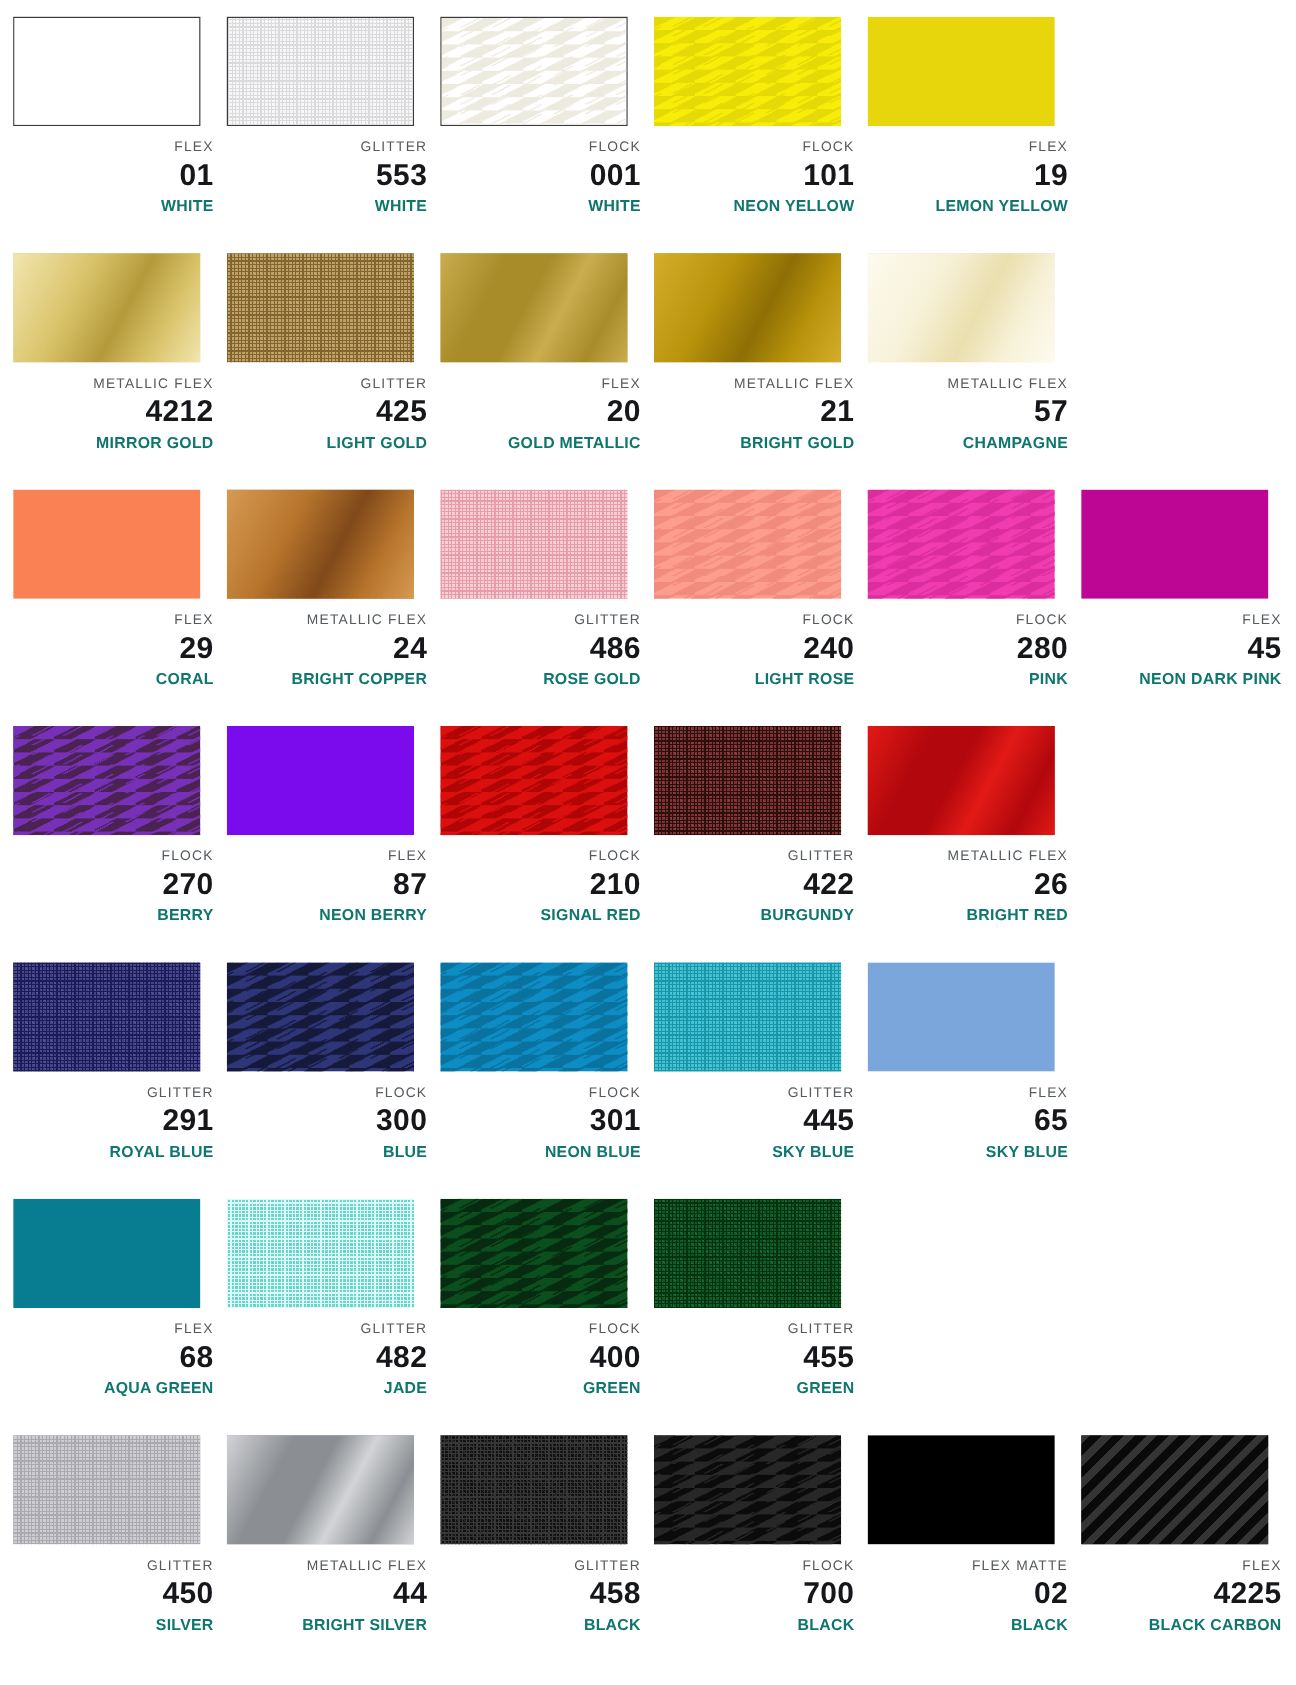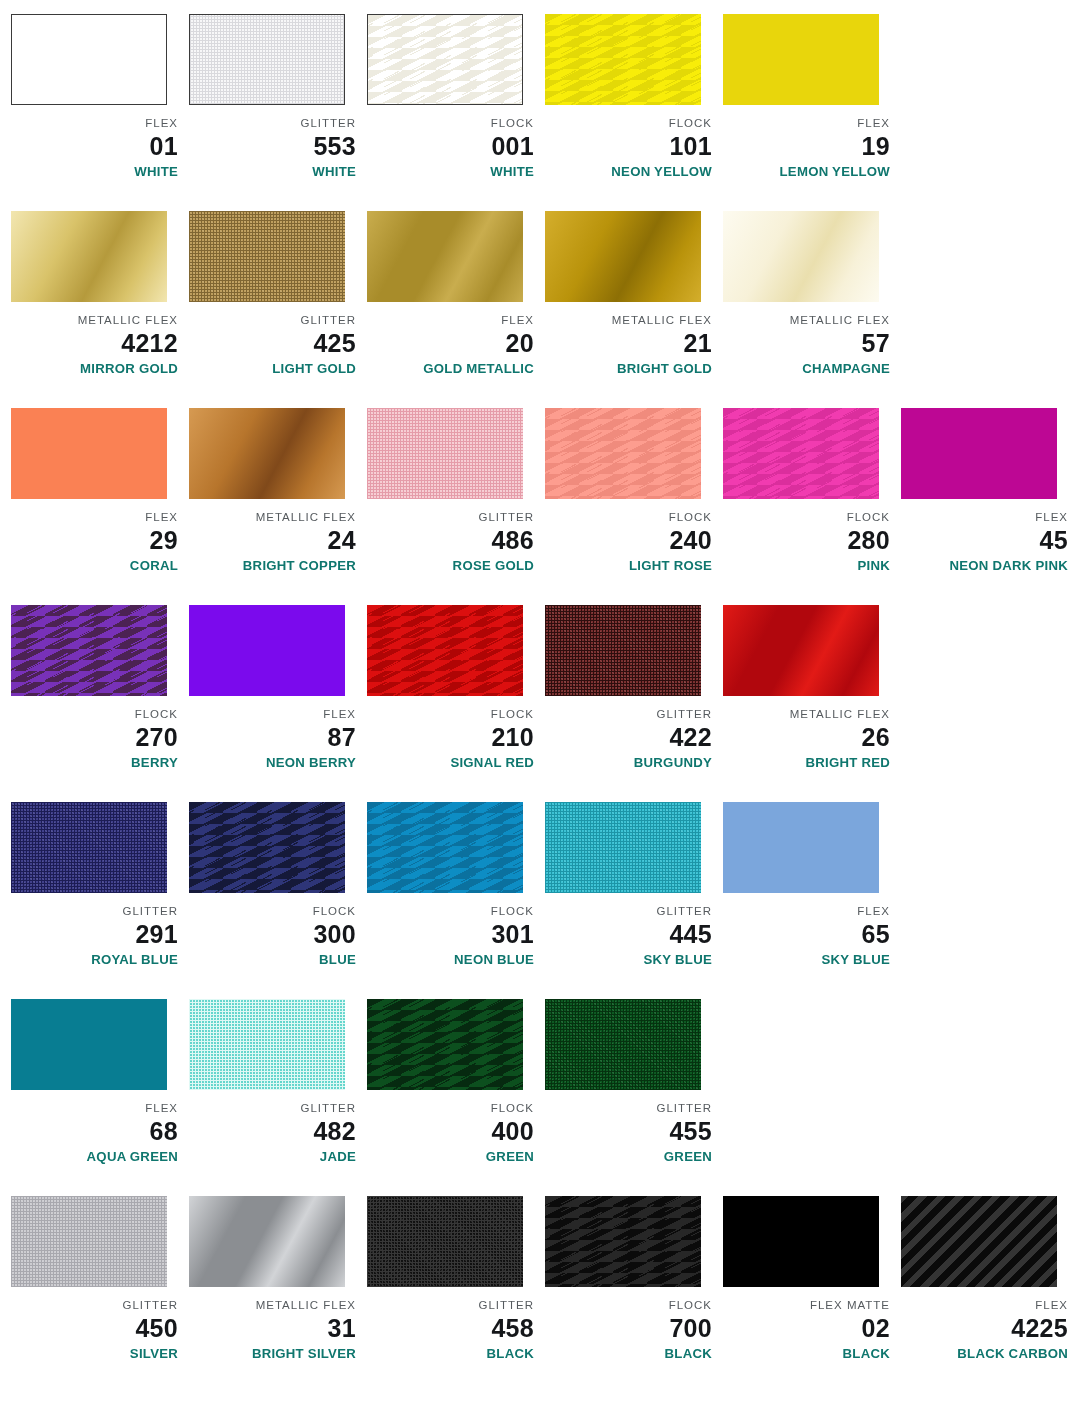--- a/index.html
+++ b/index.html
@@ -444,21 +444,21 @@
           <div class="name">SILVER</div>
         </div>
       </div>
       <div class="swatch-card">
         <div class="chip">
           <div class="chip-base" style="background: rgb(139, 142, 146);"></div>
           <div class="chip-tex" style="background: linear-gradient(118deg, rgb(210, 212, 215) 0%, rgb(139, 142, 146) 28%, rgb(139, 142, 146) 46%, rgb(210, 212, 215) 62%, rgb(139, 142, 146) 82%, rgb(210, 212, 215) 100%);"></div>
         </div>
         <div class="meta">
           <div class="material">METALLIC FLEX</div>
-          <div class="code">31</div>
+          <div class="code">44</div>
           <div class="name">BRIGHT SILVER</div>
         </div>
       </div>
       <div class="swatch-card">
         <div class="chip">
           <div class="chip-base" style="background: rgb(16, 16, 16);"></div>
           <div class="chip-tex" style="background: repeating-linear-gradient(90deg, rgb(58, 58, 58) 0px, rgb(58, 58, 58) 1px, transparent 1px, transparent 3px), repeating-linear-gradient(0deg, rgb(58, 58, 58) 0px, rgb(58, 58, 58) 1px, transparent 1px, transparent 3px), repeating-linear-gradient(45deg, rgba(255, 255, 255, 0.1) 0px, rgba(255, 255, 255, 0.1) 1px, transparent 1px, transparent 4px); opacity: 0.95;"></div>
         </div>
         <div class="meta">
           <div class="material">GLITTER</div>

